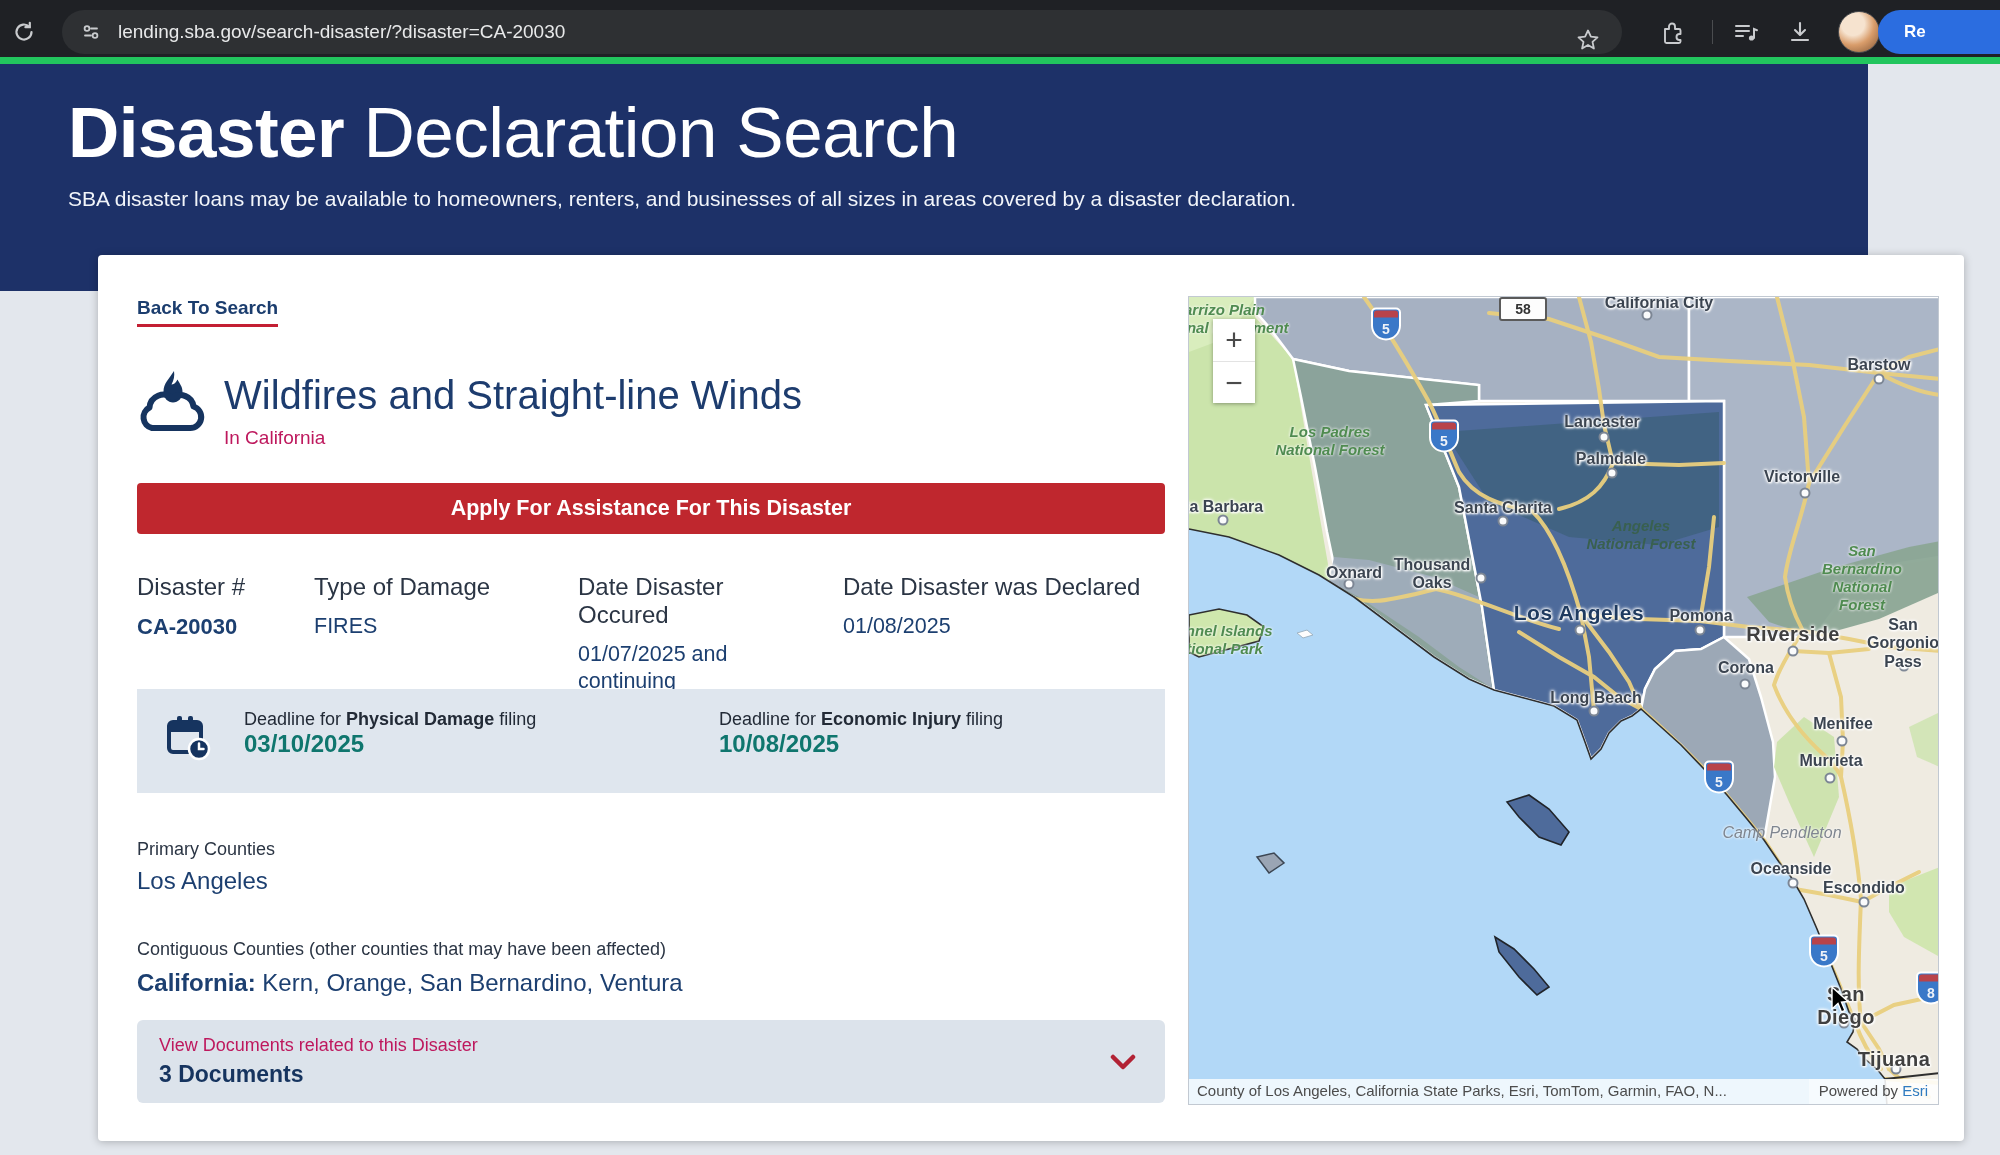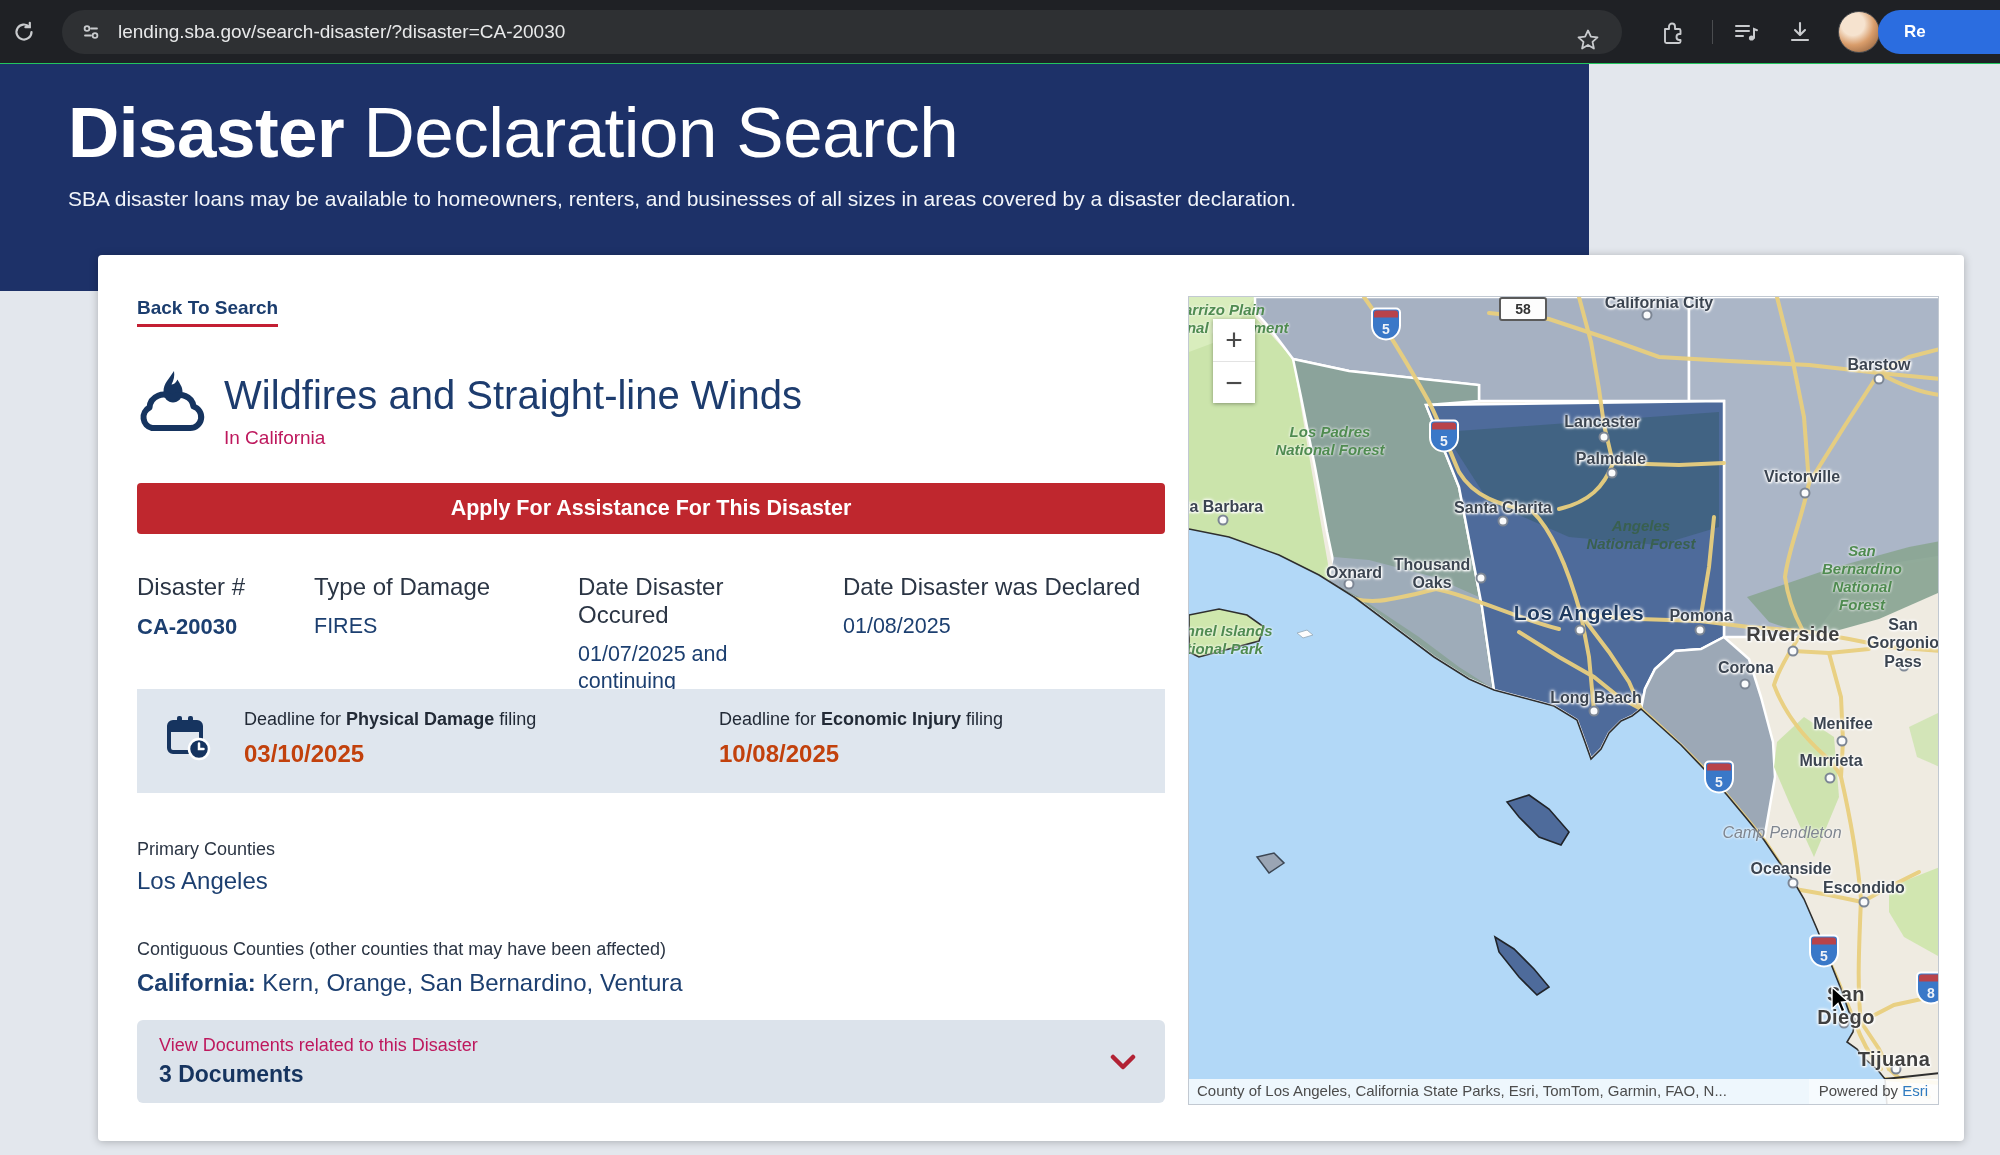--- a/index.html
+++ b/index.html
@@ -1,37 +1,37 @@
 <!DOCTYPE html>
 <html><head>
 <meta charset="utf-8">
 <style>
   * { margin:0; padding:0; box-sizing:border-box; }
   html,body { width:2000px; height:1155px; overflow:hidden; background:#e3e7ed;
               font-family:"Liberation Sans", sans-serif; }
 
   
   .toolbar { position:absolute; left:0; top:0; width:2000px; height:64px; background:#1f2125;
-             border-bottom:1px solid #22c55e; }
+             border-bottom:7px solid #22c55e; }
   .tb-icon { position:absolute; top:12px; width:40px; height:40px; display:flex; align-items:center;
              justify-content:center; color:#c9cbce; }
   .url-pill { position:absolute; left:62px; top:10px; width:1560px; height:44px; background:#2e3033;
               border-radius:22px; display:flex; align-items:center; padding:0 18px; }
   .url-text { color:#e8e9ea; font-size:19px; margin-left:16px; white-space:nowrap; }
   .pill-star { position:absolute; right:14px; top:10px; }
   .tb-sep { position:absolute; left:1712px; top:20px; width:1px; height:24px; background:#4a4c4f; }
   .avatar { position:absolute; left:1838px; top:11px; width:42px; height:42px; border-radius:50%;
             background:radial-gradient(circle at 35% 30%, #f6e3cf 0 30%, #d99d6b 55%, #7e5233 100%);
             border:1px solid #4a4c4f; }
   .profile-pill { position:absolute; right:0; top:10px; width:122px; height:44px; background:#2b6de0;
                   border-radius:22px 0 0 22px; color:#fff; font-size:17px; font-weight:bold;
                   display:flex; align-items:center; padding-left:26px; }
 
   
-  .hero { position:absolute; left:0; top:64px; width:1589px; height:227px; background:#1d3168; }
+  .hero { position:absolute; left:0; top:64px; width:1868px; height:227px; background:#1d3168; }
   .hero h1 { margin:28px 0 0 68px; color:#fff; font-size:71px; letter-spacing:-.5px; font-weight:300; }
   .hero h1 .b { font-weight:800; }
   .hero .sub { margin:14px 0 0 68px; color:#f2f5fa; font-size:21px; }
 
   
   .card { position:absolute; left:98px; top:255px; width:1866px; height:886px; background:#fff;
           border-radius:4px; box-shadow:0 1px 8px rgba(0,0,0,.25); }
   .back { position:absolute; left:39px; top:42px; font-size:19px; font-weight:bold; color:#1b3d6e;
           padding-bottom:5px; border-bottom:3px solid #c31f33; cursor:pointer; text-decoration:none; }
   .dis-icon { position:absolute; left:39px; top:116px; }
@@ -45,21 +45,21 @@
   .fld .lab { font-size:24px; color:#2b3544; }
   .fld .val { margin-top:12px; font-size:21.5px; color:#1c3f70; line-height:1.25; }
   .fld.f0 { left:0; } .fld.f1 { left:177px; } .fld.f2 { left:441px; width:215px; } .fld.f3 { left:706px; }
   .fld.f0 .val { font-weight:bold; font-size:22px; }
   .deadbox { position:absolute; left:39px; top:434px; width:1028px; height:104px; background:#dfe6ee; }
   .deadbox .cal { position:absolute; left:28px; top:26px; }
   .dl { position:absolute; top:20px; }
   .dl.d0 { left:107px; } .dl.d1 { left:582px; }
   .dl .lab { font-size:18px; color:#222a36; }
   .dl .lab b { font-weight:bold; }
-  .dl .val { margin-top:10px; font-size:24px; color:#c2410c; font-weight:600; }
+  .dl .val { font-size:24px; color:#0f766e; font-weight:600; }
   .sec-lab { position:absolute; left:39px; font-size:18px; color:#2b3544; }
   .sec-val { position:absolute; left:39px; font-size:24px; color:#1c3f70; }
   .docsbox { position:absolute; left:39px; top:765px; width:1028px; height:83px; background:#dce3eb;
              border-radius:6px; cursor:pointer; }
   .docsbox .l1 { position:absolute; left:22px; top:15px; font-size:18px; color:#be185d; }
   .docsbox .l2 { position:absolute; left:22px; top:41px; font-size:23px; font-weight:bold; color:#16345f; }
   .docsbox .chev { position:absolute; right:28px; top:34px; }
 
   
   .map { position:absolute; left:1090px; top:41px; width:751px; height:809px; background:#efebe1;

